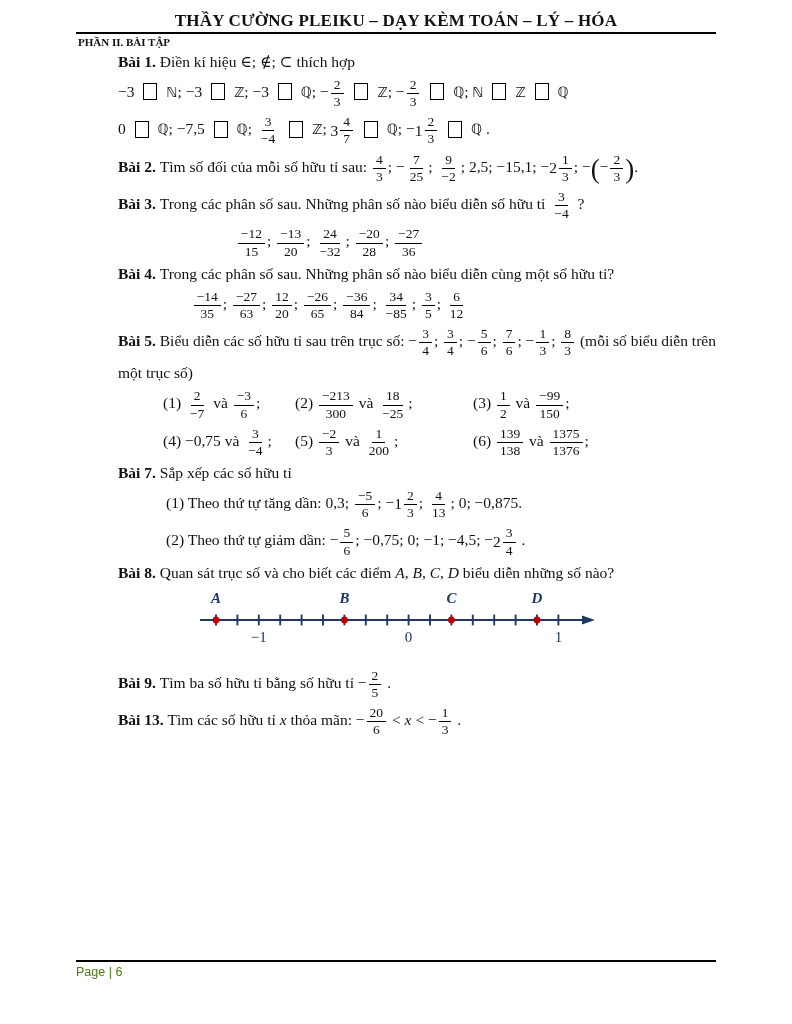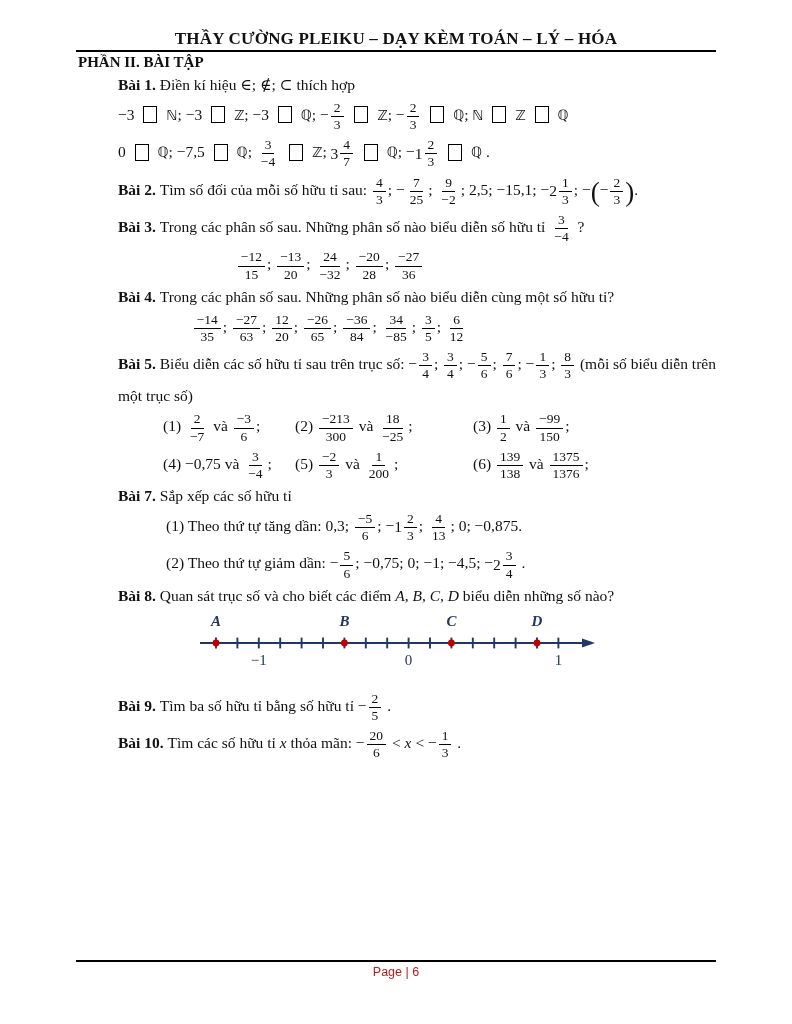--- a/index.html
+++ b/index.html
@@ -1,46 +1,46 @@
 <!DOCTYPE html>
 <html><head>
 <meta charset="utf-8">
 <style>
   html,body{margin:0;padding:0;}
   body{
     position:relative;width:792px;height:1024px;background:#ffffff;color:#111;
     font-family:"Liberation Serif","DejaVu Serif","DejaVu Sans",serif;
     font-size:15.5px;overflow:hidden;
   }
-  .header{padding-top:29px;}
+  .header{padding-top:11px;}
   .header-title{text-align:center;font-weight:bold;font-size:17px;letter-spacing:.2px;}
   .header-rule{height:0;border-top:2.5px solid #000;margin:1px 76px 0 76px;}
-  .section-title{font-weight:bold;font-size:15px;margin:2px 0 0 78px;}
+  .section-title{font-weight:bold;font-size:11px;margin:2px 0 0 78px;}
   .content{margin:4px 70px 0 118px;}
   .row{margin:4px 0;white-space:nowrap;line-height:1.35;}
   .row-center{text-align:center;padding-right:180px;}
   .row-cont{margin-top:2px;}
   .row-sub{margin-left:48px;}
   .row-cols{display:grid;grid-template-columns:132px 178px auto;margin-left:45px;}
   .bold{font-weight:bold;}
   .ital{font-style:italic;}
   .frac{display:inline-flex;flex-direction:column;align-items:center;vertical-align:middle;
         font-size:13.5px;line-height:1.2;margin:0 2px;text-align:center;}
   .frac .fn{padding:0 3px;border-bottom:1px solid #000;}
   .frac .fd{padding:0 3px;}
   .mixed{display:inline-flex;align-items:center;vertical-align:middle;}
   .mixed .mw{font-size:15.5px;}
   .box{display:inline-block;width:12px;height:15px;border:1.4px solid #000;
        vertical-align:-3px;margin:0 5px;background:#fff;}
   .set{font-family:"DejaVu Sans",sans-serif;font-size:14px;}
   .bigp{font-size:27px;font-weight:400;vertical-align:middle;line-height:.9;}
   .graphic{margin:6px 0 16px 80px;}
   .footer{position:absolute;left:76px;right:76px;top:960px;border-top:2.2px solid #000;}
-  .footer-text{text-align:center;font-family:"Liberation Sans","DejaVu Sans",sans-serif;
-               font-size:12.5px;padding-top:3px;color:#b91c1c;}
+  .footer-text{text-align:left;font-family:"Liberation Sans","DejaVu Sans",sans-serif;
+               font-size:12.5px;padding-top:3px;color:#4d7c0f;}
 </style>
 </head>
 <body>
 
 <div class="header">
   <div class="header-title">THẦY CƯỜNG PLEIKU – DẠY KÈM TOÁN – LÝ – HÓA</div>
   <div class="header-rule"></div>
 </div>
 
 <div class="section-title">PHẦN II. BÀI TẬP</div>
@@ -252,21 +252,21 @@
         <text x="146.39999999999998" y="13" text-anchor="middle" fill="#1f3864" font-size="15" font-style="italic" font-weight="bold" font-family="&quot;Liberation Serif&quot;,serif">B</text>
         <circle cx="253.39999999999998" cy="30" r="3.4" fill="#c00000"></circle>
         <text x="253.39999999999998" y="13" text-anchor="middle" fill="#1f3864" font-size="15" font-style="italic" font-weight="bold" font-family="&quot;Liberation Serif&quot;,serif">C</text>
         <circle cx="339" cy="30" r="3.4" fill="#c00000"></circle>
         <text x="339" y="13" text-anchor="middle" fill="#1f3864" font-size="15" font-style="italic" font-weight="bold" font-family="&quot;Liberation Serif&quot;,serif">D</text>
       </svg></div>
     <div class="row"><span class="bold">Bài 9. </span><span>Tìm ba số hữu tỉ bằng số hữu tỉ −</span><span class="frac">
         <span class="fn">2</span>
         <span class="fd">5</span>
       </span><span> .</span></div>
-    <div class="row"><span class="bold">Bài 10. </span><span>Tìm các số hữu tỉ </span><span class="ital">x</span><span> thỏa mãn: −</span><span class="frac">
+    <div class="row"><span class="bold">Bài 13. </span><span>Tìm các số hữu tỉ </span><span class="ital">x</span><span> thỏa mãn: −</span><span class="frac">
         <span class="fn">20</span>
         <span class="fd">6</span>
       </span><span> &lt; </span><span class="ital">x</span><span> &lt; −</span><span class="frac">
         <span class="fn">1</span>
         <span class="fd">3</span>
       </span><span> .</span></div>
   </div>
 
 <div class="footer">
   <div class="footer-text">Page | 6</div>

